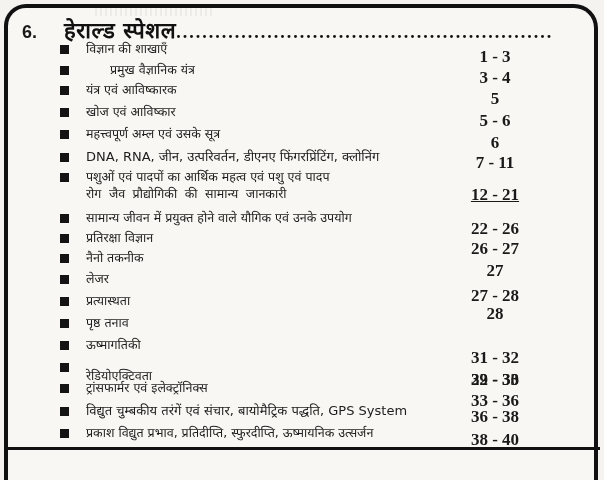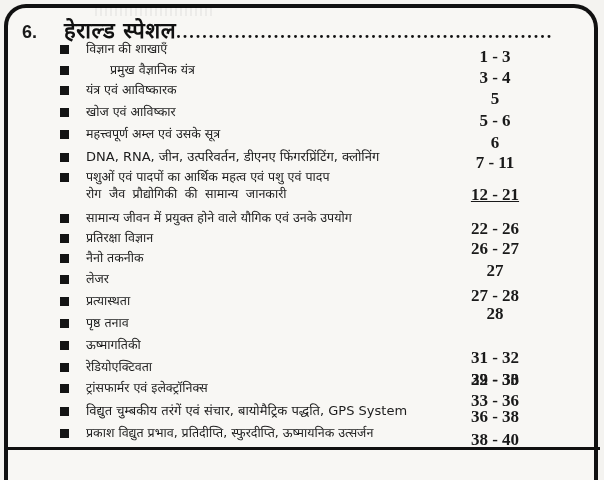--- a/index.html
+++ b/index.html
@@ -222,21 +222,21 @@
   </div>
 
   <div class="row" style="top:296px;">
     <span class="bullet" style="top:5px;"></span>
     <span class="label" style="top:0px;">ऊष्मागतिकी</span>
     <span class="pages" style="left:402px; top:12px;">31 - 32</span>
   </div>
 
   <div class="row" style="top:318px;">
     <span class="bullet" style="top:5px;"></span>
-    <span class="label" style="top:0px;">रेडियोएक्टिवता</span>
+    <span class="label" style="top:9px;">रेडियोएक्टिवता</span>
     <span class="pages" style="left:402px; top:12px;">32 - 33</span>
   </div>
 
   <div class="row" style="top:339px;">
     <span class="bullet" style="top:5px;"></span>
     <span class="label" style="top:0px;">ट्रांसफार्मर एवं इलेक्ट्रॉनिक्स</span>
     <span class="pages" style="left:402px; top:12px;">33 - 36</span>
   </div>
 
   <div class="row" style="top:362px;">

